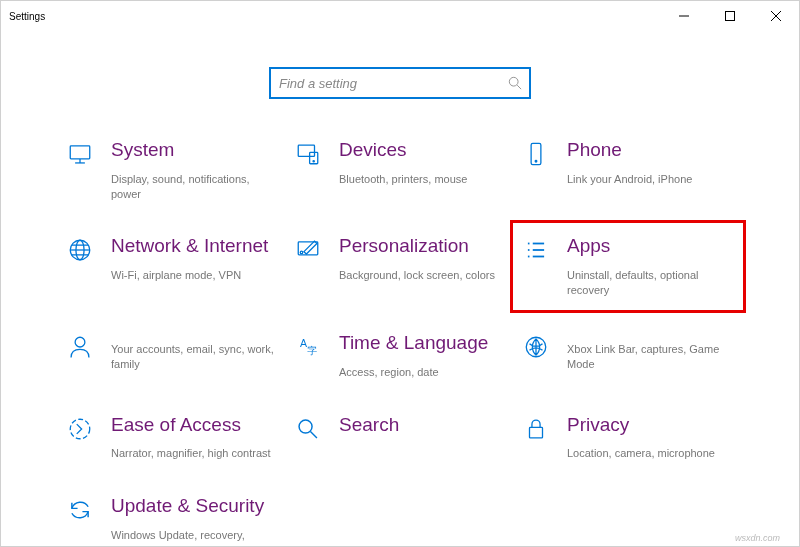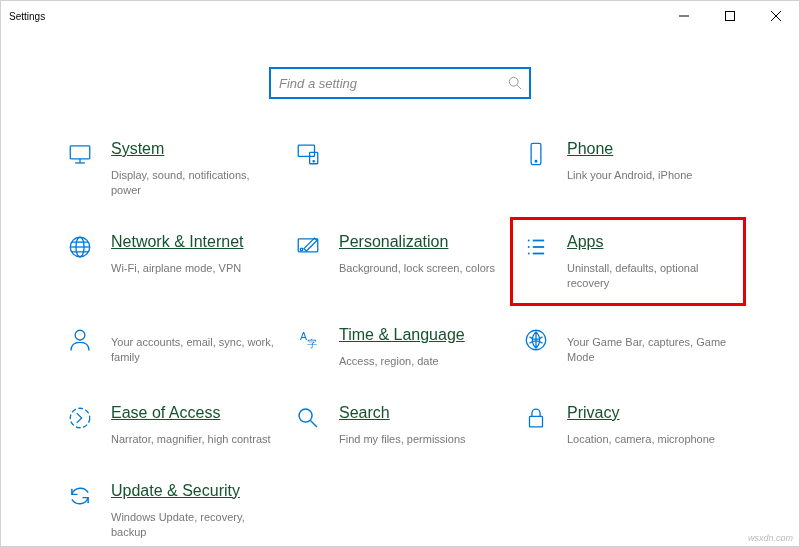--- a/index.html
+++ b/index.html
@@ -15,23 +15,23 @@
     .search-box { width: 262px; height: 32px; border: 2px solid #0078d7; display: flex; align-items: center; background: #fff; }
     .search-box input { flex: 1; border: none; outline: none; padding: 0 8px; font-size: 13px; color: #666; font-family: inherit; }
     .search-box input::placeholder { color: #888; font-style: italic; }
     .search-icon-wrap { width: 28px; display: flex; align-items: center; justify-content: center; }
     .grid { display: grid; grid-template-columns: repeat(3, 1fr); column-gap: 14px; row-gap: 26px; padding: 0 4px; }
     .tile { display: flex; align-items: flex-start; cursor: default; position: relative; padding: 4px 0; }
     .tile.highlight { outline: 3px solid #e60000; outline-offset: 8px; }
     .tile-icon { width: 30px; height: 30px; flex: 0 0 30px; margin-right: 16px; display: flex; align-items: center; justify-content: center; color: #0078d7; }
     .tile-icon svg { width: 26px; height: 26px; }
     .tile-text { flex: 1; min-width: 0; }
-    .tile-title { font-size: 16px; color: #14532d; line-height: 1.2; text-decoration: underline; }
+    .tile-title { font-size: 19px; color: #701a75; line-height: 1.2; }
     .tile-desc { font-size: 11px; color: #777; line-height: 1.35; margin-top: 10px; }
-    .watermark { position: absolute; bottom: 4px; right: 7px; font-size: 9px; color: #bbb; font-style: italic; }
+    .watermark { position: absolute; bottom: 4px; right: 20px; font-size: 9px; color: #bbb; font-style: italic; }
   </style>
 </head>
 <body>
 
 <div class="titlebar">
   <span class="titlebar-title">Settings</span>
   <span class="titlebar-spacer"></span>
   <div class="win-controls">
     <div class="win-btn">
       <svg viewBox="0 0 10 10">
@@ -83,20 +83,24 @@
     </div>
 
     <div class="tile">
       <div class="tile-icon">
         <svg viewBox="0 0 32 32" fill="none" stroke="currentColor" stroke-width="1.6">
             <rect x="4" y="5" width="20" height="14" rx="1"></rect>
             <rect x="18" y="14" width="10" height="14" rx="1"></rect>
             <circle cx="23" cy="25" r="0.8" fill="currentColor"></circle>
           </svg>
       </div>
+      <div class="tile-text">
+        <div class="tile-title">Devices</div>
+        <div class="tile-desc">Bluetooth, printers, mouse</div>
+      </div>
     </div>
 
     <div class="tile">
       <div class="tile-icon">
         <svg viewBox="0 0 32 32" fill="none" stroke="currentColor" stroke-width="1.6">
             <rect x="10" y="3" width="12" height="26" rx="2"></rect>
             <circle cx="16" cy="25" r="1" fill="currentColor"></circle>
           </svg>
       </div>
       <div class="tile-text">
@@ -178,21 +182,21 @@
     </div>
 
     <div class="tile">
       <div class="tile-icon">
         <svg viewBox="0 0 32 32" fill="none" stroke="currentColor" stroke-width="1.6">
             <circle cx="16" cy="16" r="12"></circle>
             <path d="M16 6 C 10 12 10 20 16 26 C 22 20 22 12 16 6 Z M16 6 L16 26 M8 12 C 12 16 20 16 24 12 M8 20 C 12 16 20 16 24 20"></path>
           </svg>
       </div>
       <div class="tile-text">
-        <div class="tile-desc">Your Game Bar, captures, Game Mode</div>
+        <div class="tile-desc">Xbox Link Bar, captures, Game Mode</div>
       </div>
     </div>
 
     <div class="tile">
       <div class="tile-icon">
         <svg viewBox="0 0 32 32" fill="none" stroke="currentColor" stroke-width="1.6">
             <circle cx="16" cy="16" r="12" stroke-dasharray="6 3"></circle>
             <polyline points="12,10 18,16 12,22"></polyline>
           </svg>
       </div>
@@ -204,21 +208,20 @@
 
     <div class="tile">
       <div class="tile-icon">
         <svg viewBox="0 0 32 32" fill="none" stroke="currentColor" stroke-width="1.8">
             <circle cx="13" cy="13" r="8"></circle>
             <line x1="19" y1="19" x2="27" y2="27"></line>
           </svg>
       </div>
       <div class="tile-text">
         <div class="tile-title">Search</div>
-        <div class="tile-desc">Find my files, permissions</div>
       </div>
     </div>
 
     <div class="tile">
       <div class="tile-icon">
         <svg viewBox="0 0 32 32" fill="none" stroke="currentColor" stroke-width="1.6">
             <rect x="8" y="14" width="16" height="13" rx="1"></rect>
             <path d="M11 14 V10 a5 5 0 0 1 10 0 V14"></path>
           </svg>
       </div>

